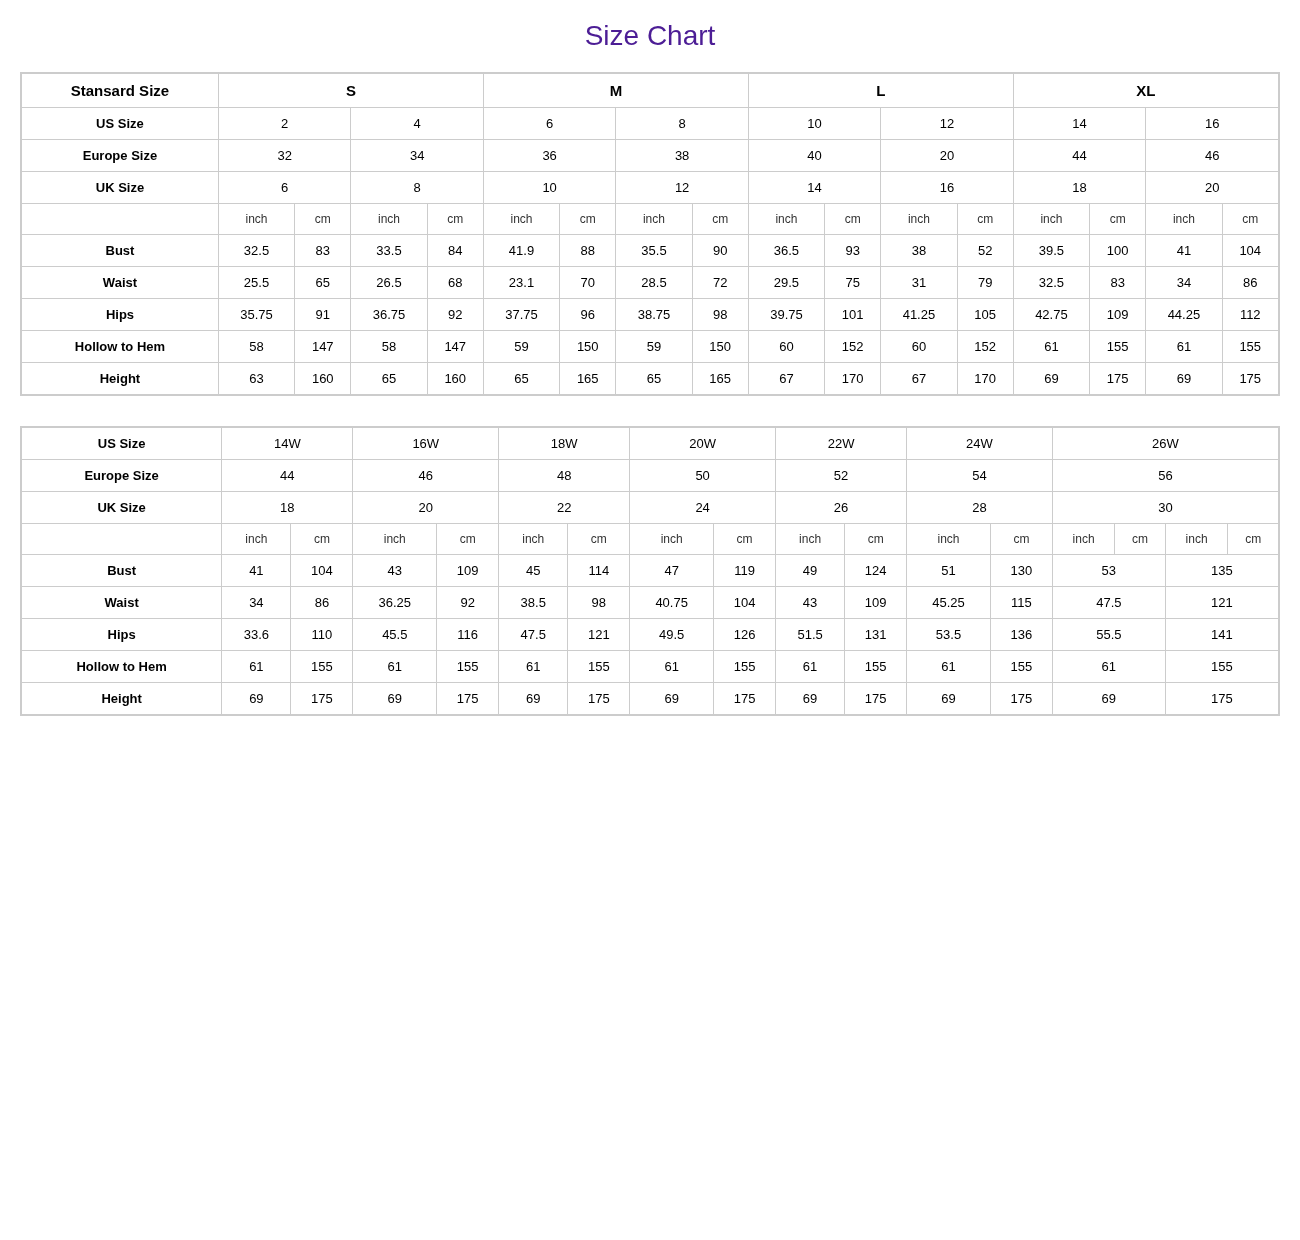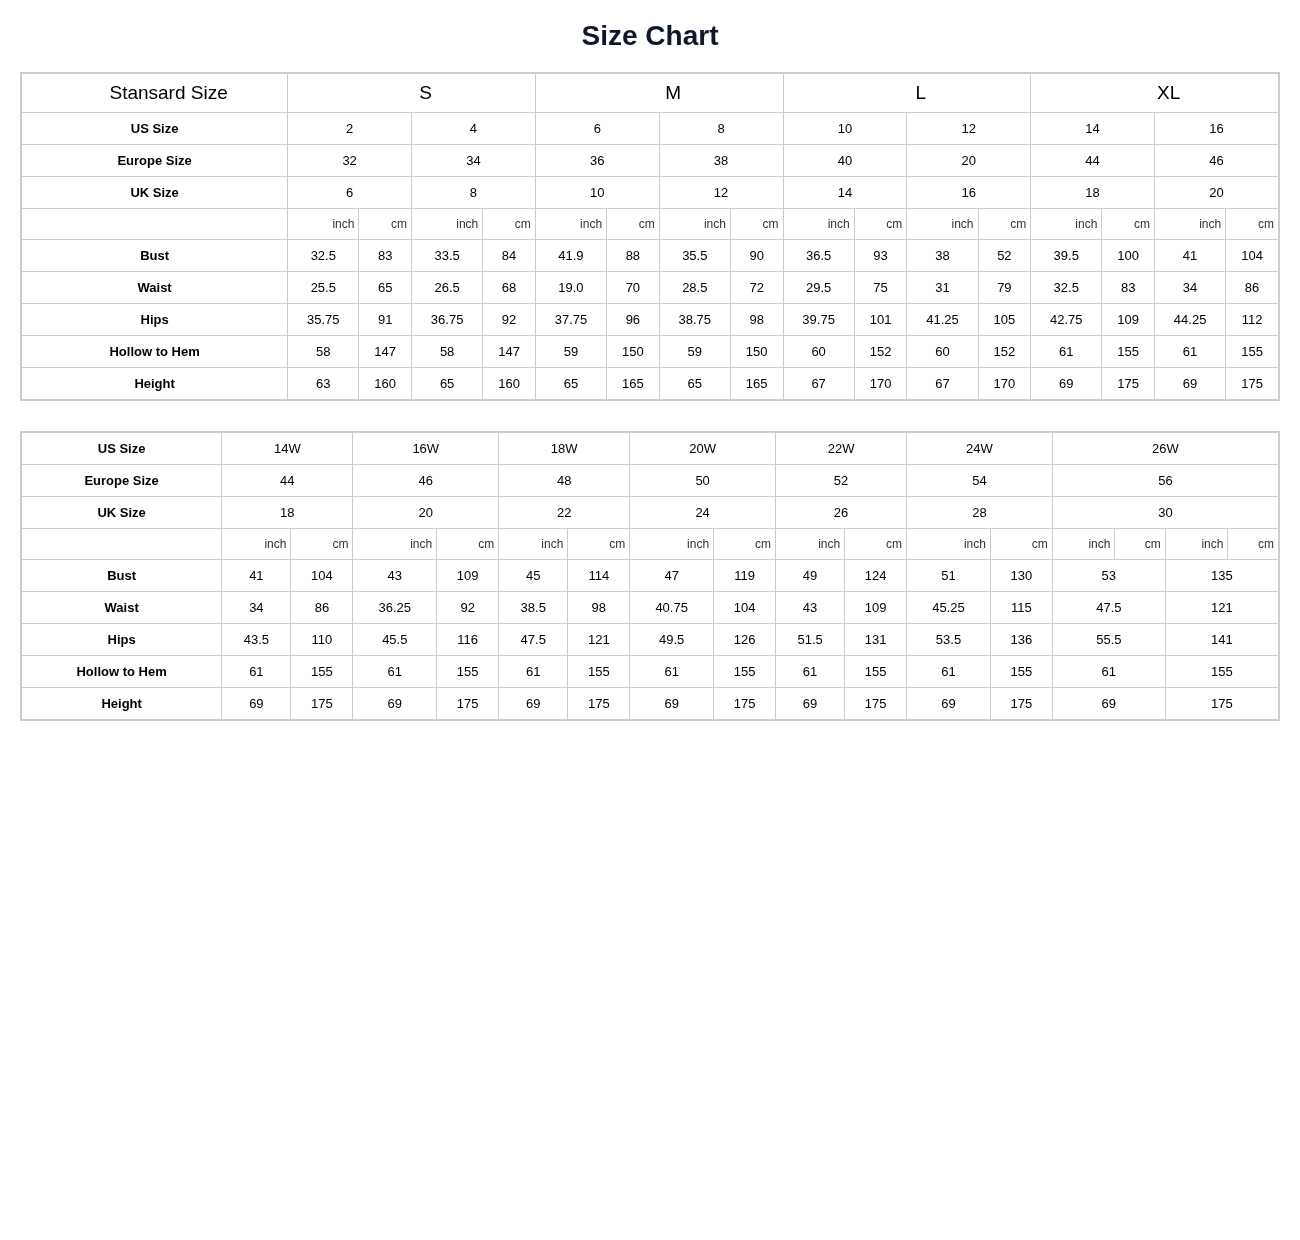--- a/index.html
+++ b/index.html
@@ -4,24 +4,24 @@
   <style>
     * { box-sizing: border-box; margin: 0; padding: 0; }
     body {
       font-family: Arial, sans-serif;
       background: #fff;
       padding: 20px;
       width: 1300px;
     }
     h1 {
       text-align: center;
-      color: #0f172a;
+      color: #4c1d95;
       font-size: 28px;
       margin-bottom: 20px;
-      font-weight: bold;
+      font-weight: normal;
     }
     .table-wrapper {
       margin-bottom: 30px;
       border: 1px solid #ccc;
     }
     table {
       width: 100%;
       border-collapse: collapse;
       font-size: 13px;
     }
@@ -30,28 +30,26 @@
       text-align: center;
       padding: 8px 4px;
       vertical-align: middle;
     }
     .row-header {
       font-weight: bold;
       background: #fff;
       text-align: center;
     }
     .size-group-header {
-      font-weight: normal;
-      font-size: 19px;
-      padding-left: 32px;
+      font-weight: bold;
+      font-size: 15px;
     }
     .unit-row td {
       font-size: 12px;
       color: #333;
-      text-align: right;
     }
   </style>
 </head>
 <body>
 
 <h1>Size Chart</h1>
 
 <div class="table-wrapper">
   <table>
     <tbody>
@@ -139,21 +137,21 @@
         <td>41</td>
         <td>104</td>
       </tr>
 
       <tr>
         <td class="row-header">Waist</td>
         <td>25.5</td>
         <td>65</td>
         <td>26.5</td>
         <td>68</td>
-        <td>19.0</td>
+        <td>23.1</td>
         <td>70</td>
         <td>28.5</td>
         <td>72</td>
         <td>29.5</td>
         <td>75</td>
         <td>31</td>
         <td>79</td>
         <td>32.5</td>
         <td>83</td>
         <td>34</td>
@@ -312,21 +310,21 @@
         <td>43</td>
         <td>109</td>
         <td>45.25</td>
         <td>115</td>
         <td colspan="2">47.5</td>
         <td colspan="2">121</td>
       </tr>
 
       <tr>
         <td class="row-header">Hips</td>
-        <td>43.5</td>
+        <td>33.6</td>
         <td>110</td>
         <td>45.5</td>
         <td>116</td>
         <td>47.5</td>
         <td>121</td>
         <td>49.5</td>
         <td>126</td>
         <td>51.5</td>
         <td>131</td>
         <td>53.5</td>

